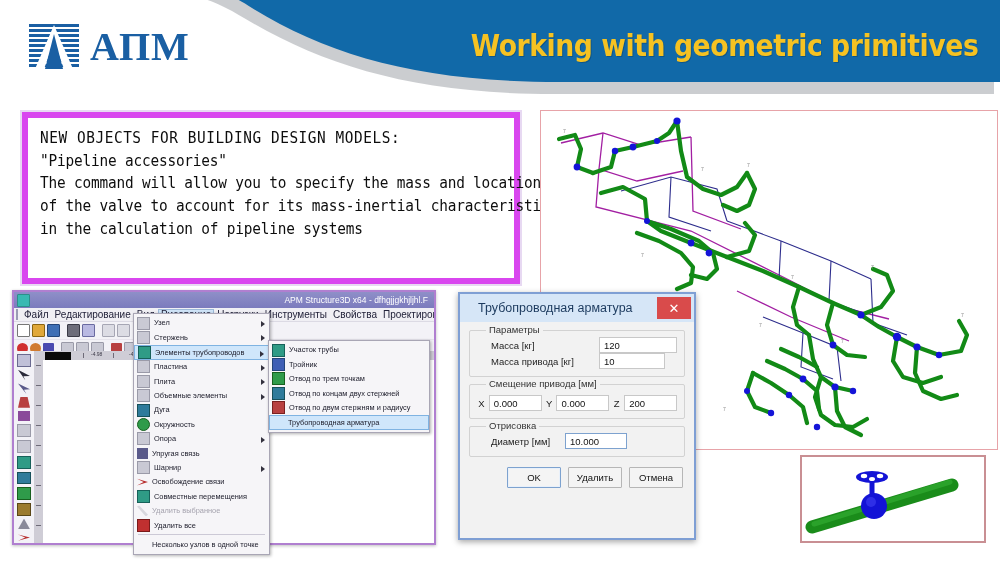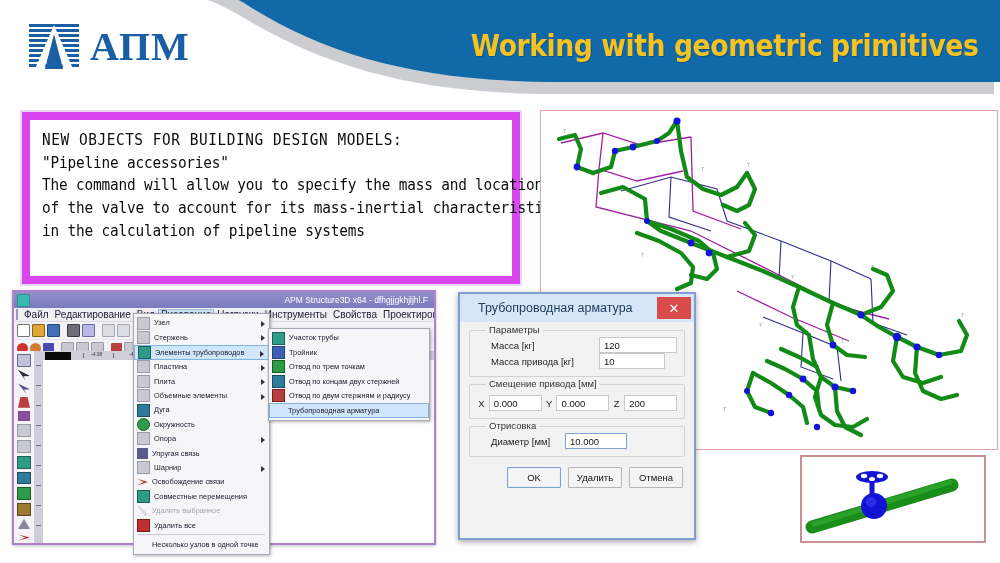--- a/index.html
+++ b/index.html
@@ -27,21 +27,21 @@
     transform:scaleX(0.86);
     transform-origin:right center;
     white-space:nowrap;
     text-shadow:1px 1px 0 rgba(0,0,0,0.18);
   }
 
   
   .callout{
     position:absolute;left:22px;top:112px;width:498px;height:172px;
     background:#ffffff;
-    border:8px solid #d946ef;
+    border:6px solid #d946ef;
     box-shadow:0 0 0 2px #e7d9f2;
     box-sizing:border-box;
     padding:9px 10px 5px 12px;
   }
   .callout .ln{
     font-family:"DejaVu Sans Mono", monospace;
     font-size:15.5px;
     color:#0d0d0d;
     line-height:1.46;
     white-space:nowrap;
@@ -131,21 +131,21 @@
   .mrow{display:flex;align-items:center;height:14.4px;padding:0 3px;position:relative;}
   .mrow .ic{width:11px;height:11px;margin-right:4px;flex:0 0 auto;}
   .mrow .lb{font-size:7.4px;color:#20202e;white-space:nowrap;line-height:1;}
   .mrow .lb.dim{color:#a5a3ae;}
   .mrow .ar{position:absolute;right:4px;top:5px;width:0;height:0;border-left:4px solid #33313e;border-top:3px solid transparent;border-bottom:3px solid transparent;}
   .mrow.sel{background:#cfe6fb;border:1px solid #7fb3e2;height:13px;}
   .msep{height:1px;background:#ccc9d6;margin:2px 4px;}
 
   
   .submenu{
-    position:absolute;left:268px;top:328px;width:160px;
+    position:absolute;left:268px;top:340px;width:160px;
     background:#f6f5f8;border:1px solid #a9a6b5;
     box-shadow:1px 1px 3px rgba(0,0,0,.3);padding:2px 0;z-index:41;
   }
 
   
   .dlg{
     position:absolute;left:458px;top:292px;width:238px;height:248px;
     background:#f0f0f0;border:2px solid #7f9fd4;box-sizing:border-box;
     box-shadow:0 2px 6px rgba(0,0,0,.35);z-index:60;
   }

